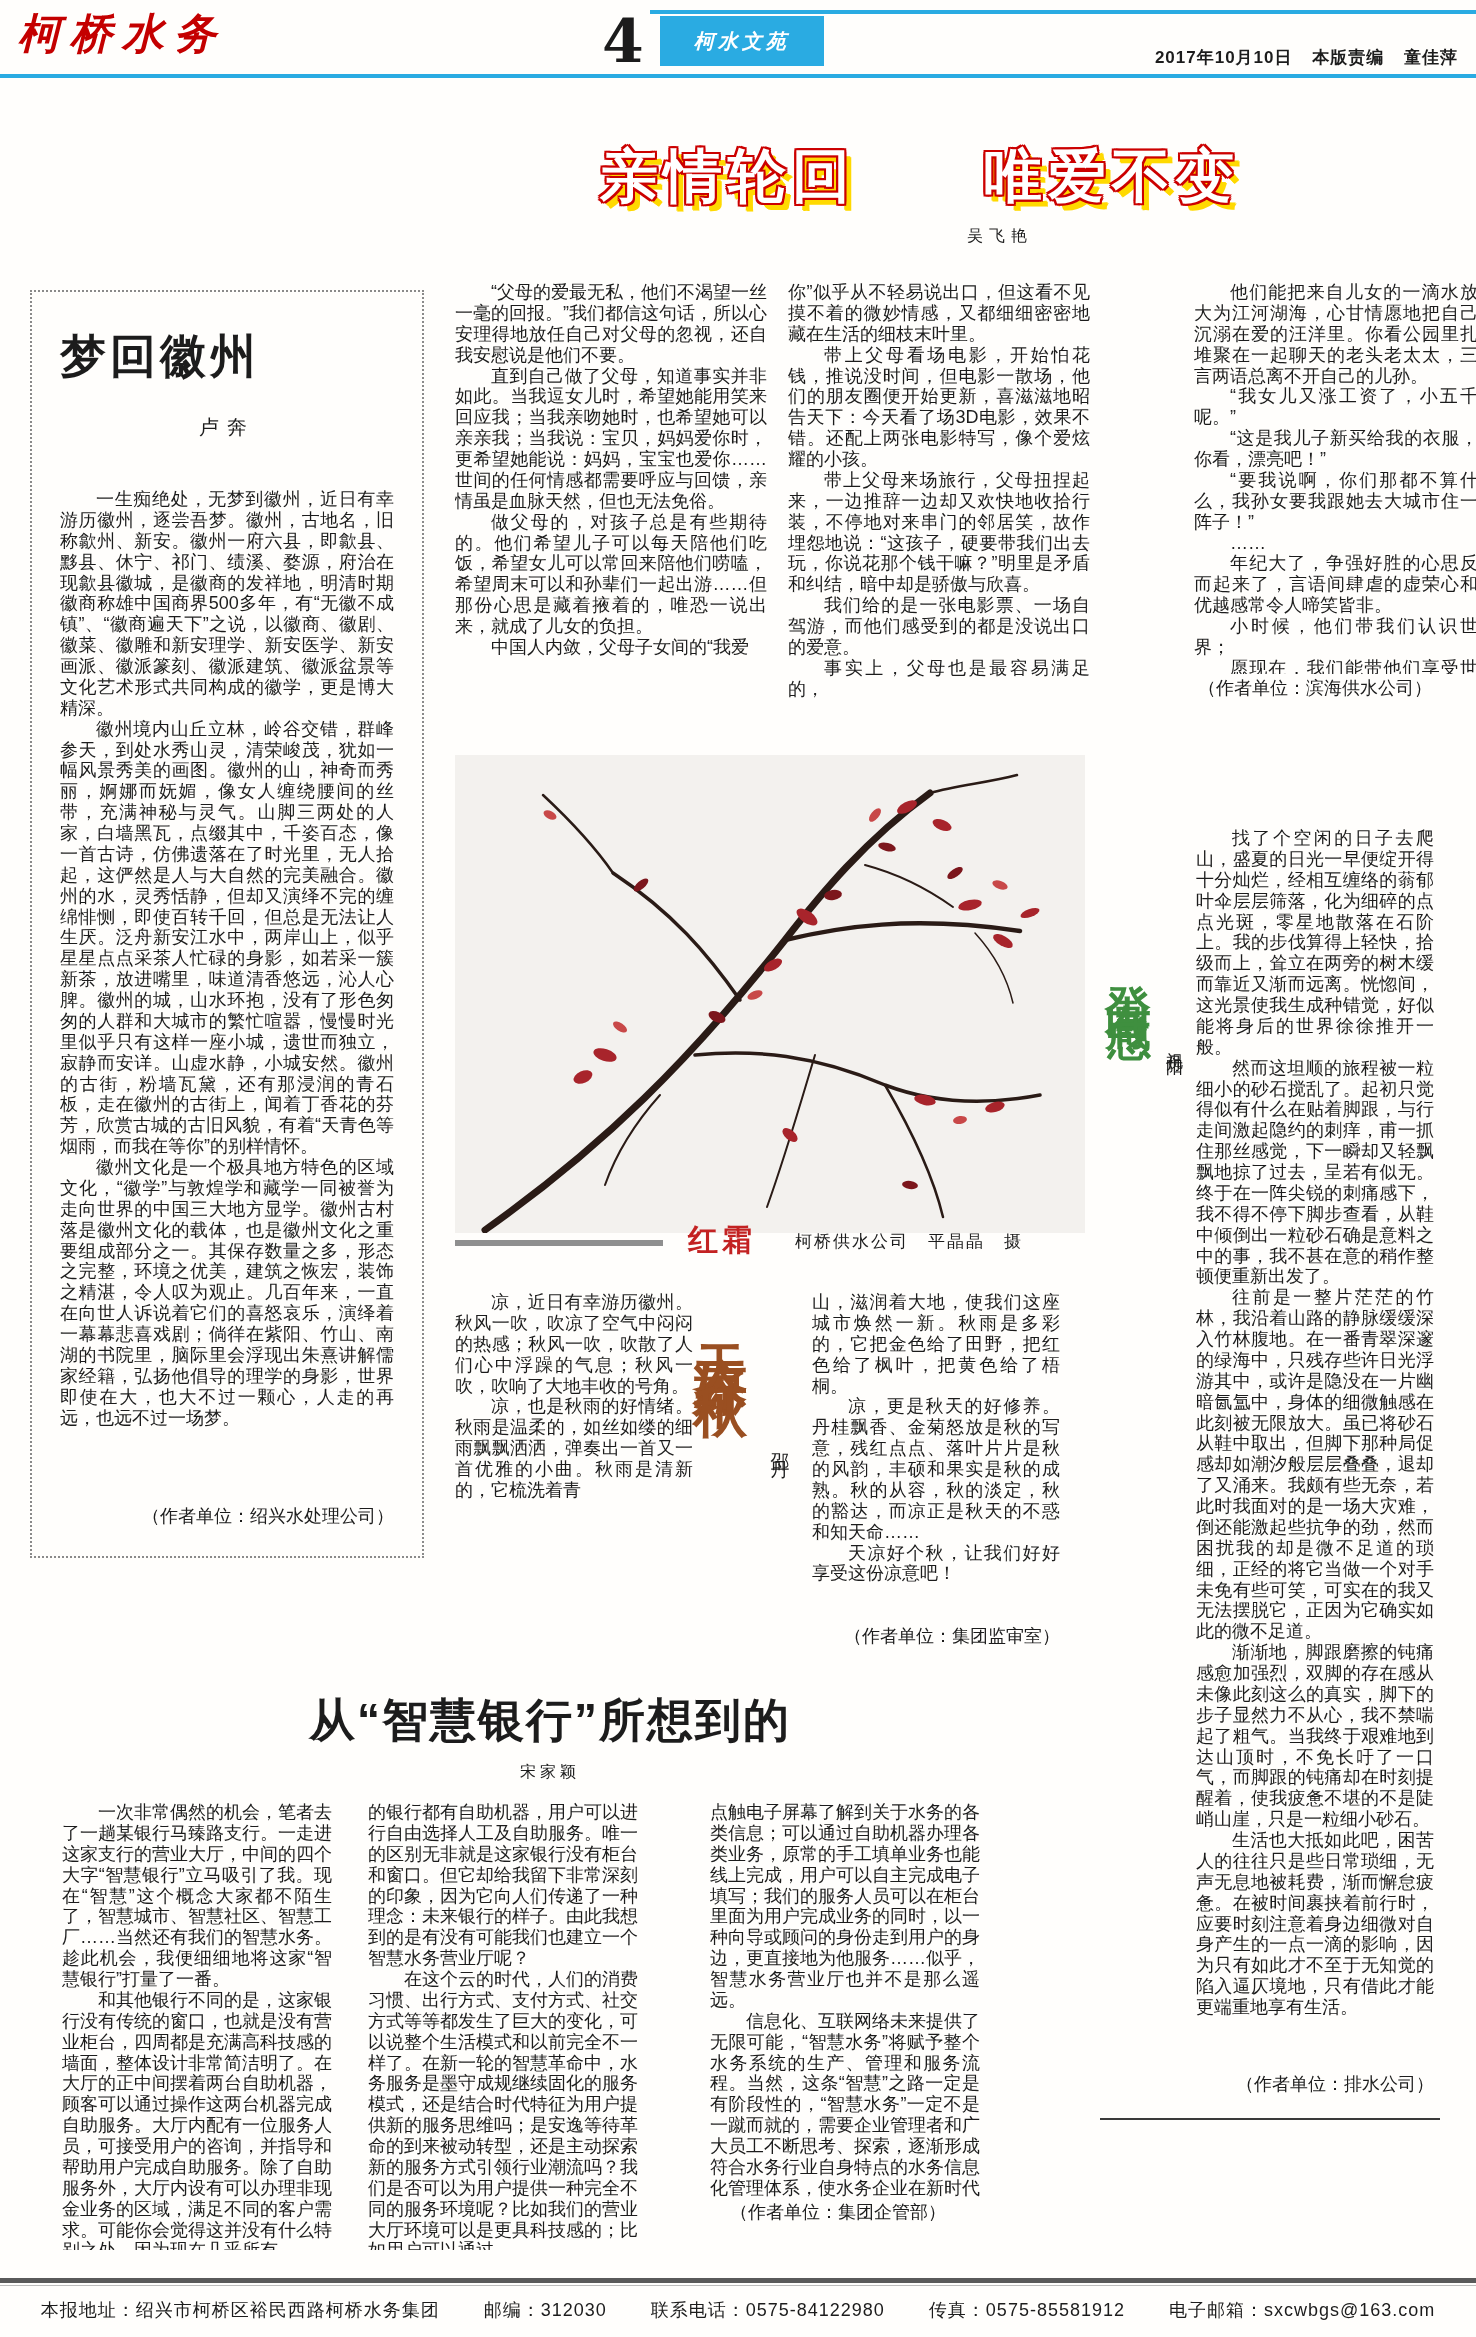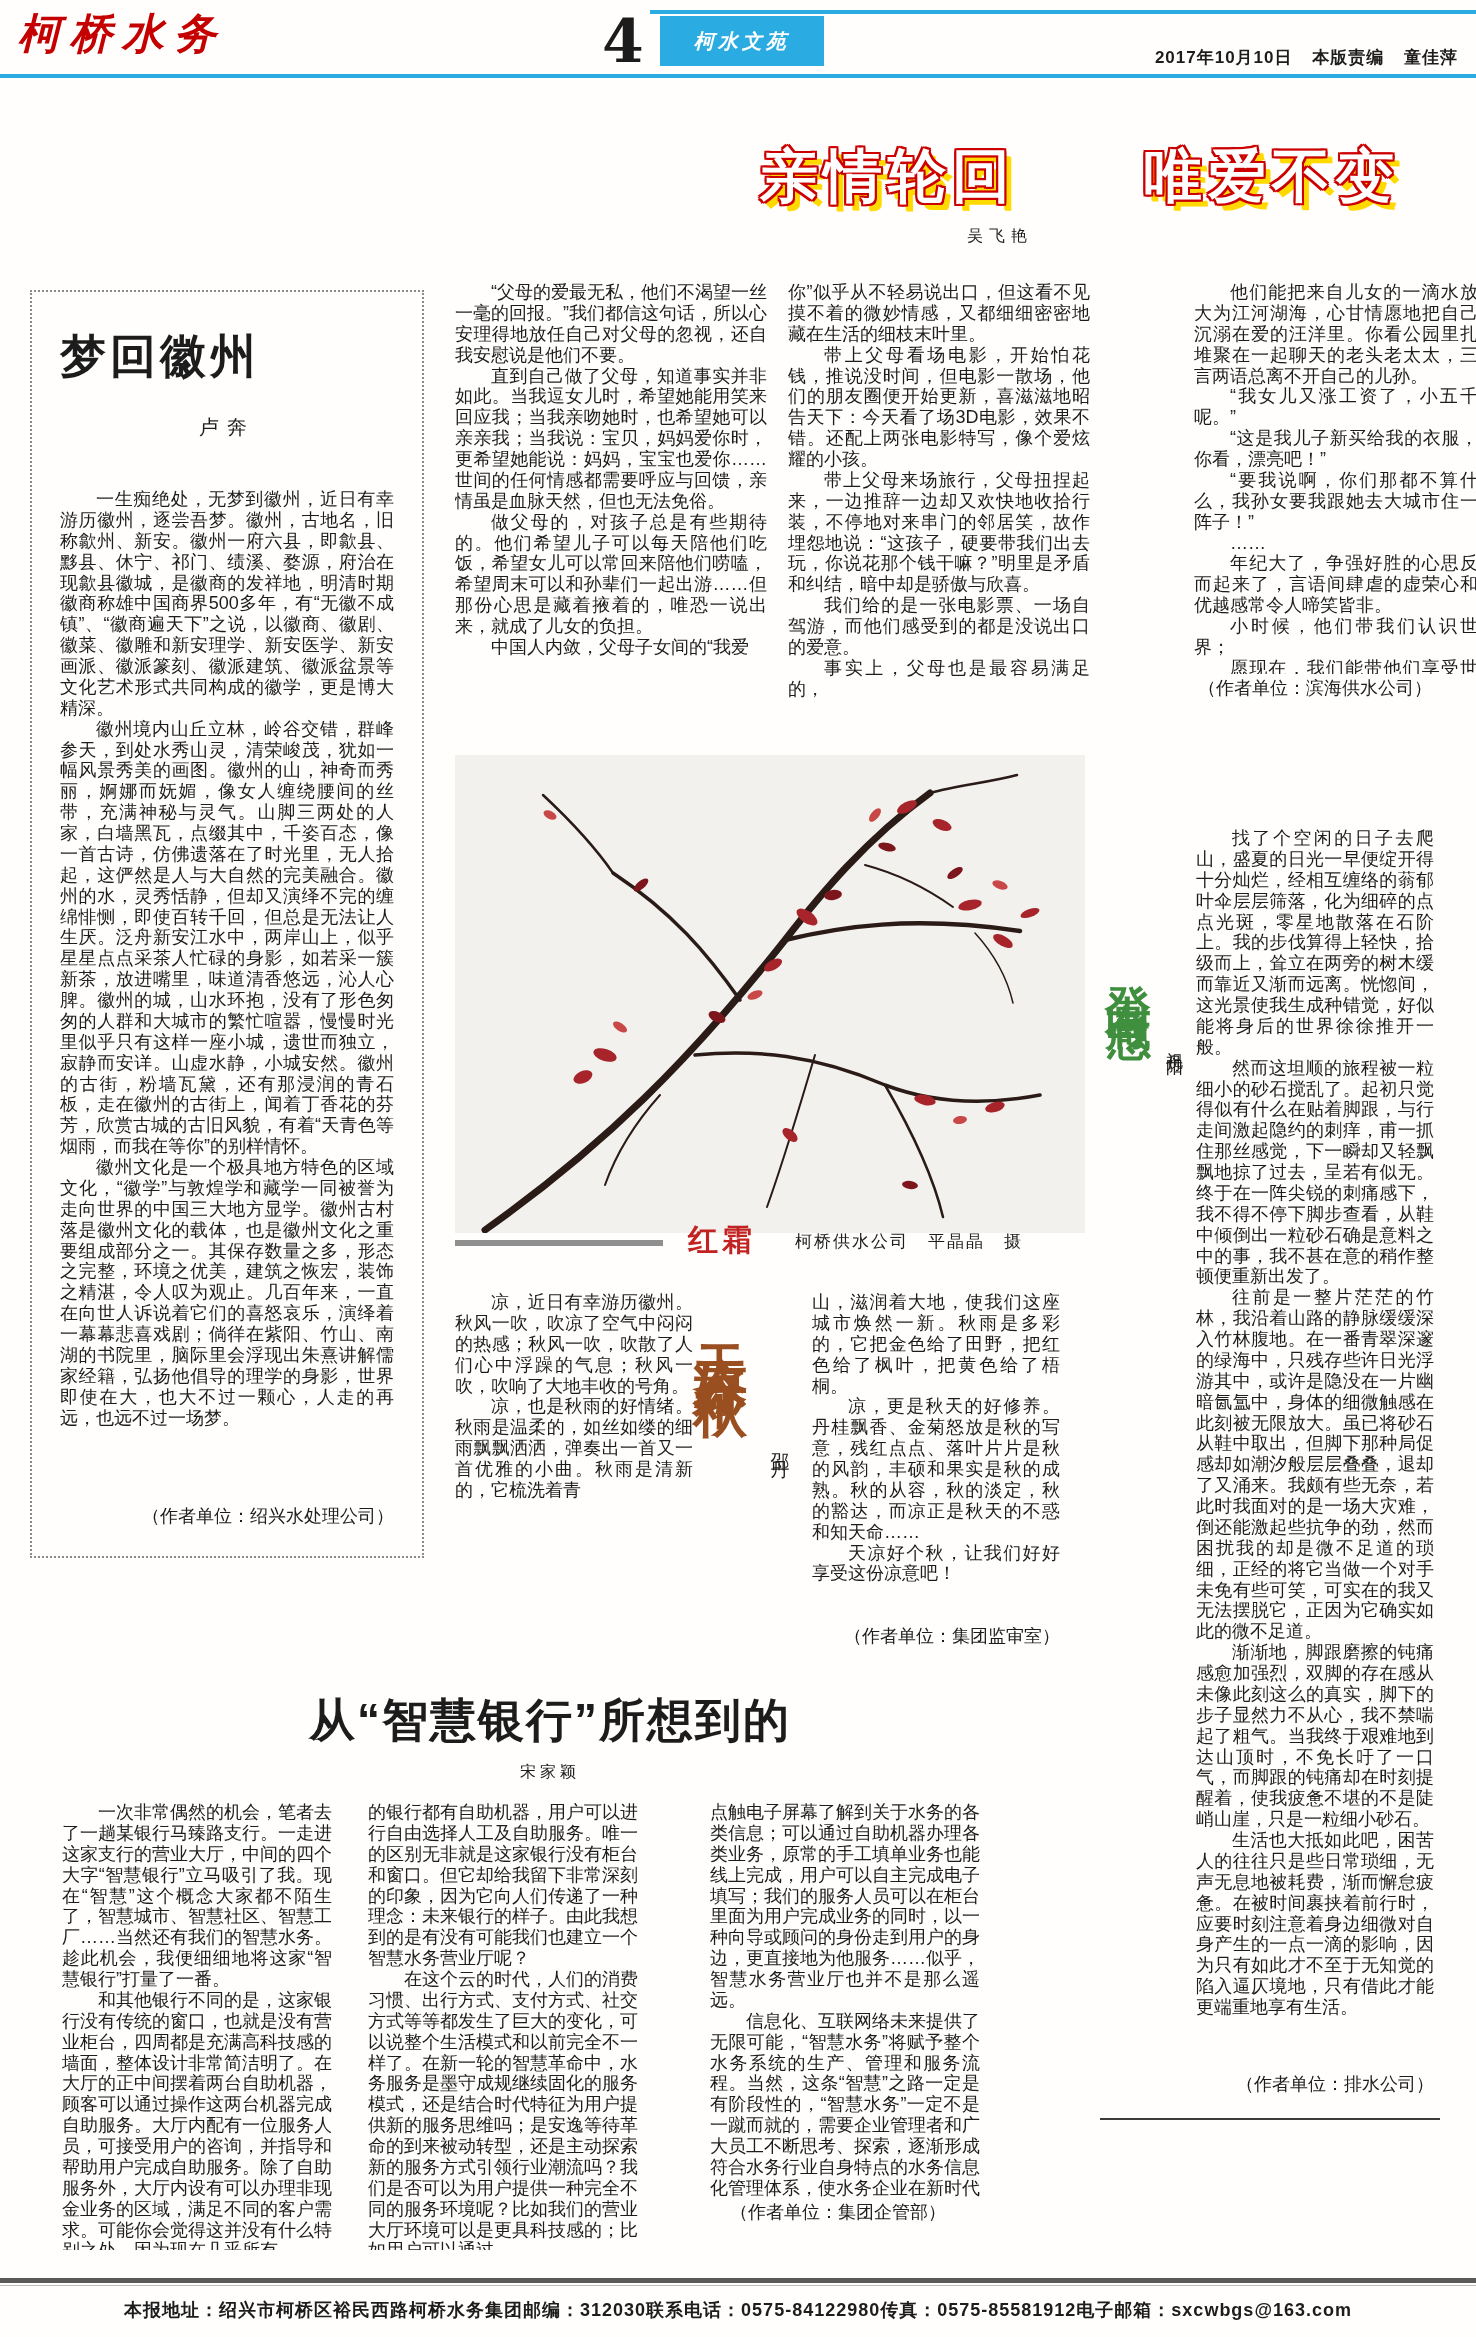--- a/index.html
+++ b/index.html
@@ -11,21 +11,21 @@
             color:#c40000;letter-spacing:10px;font-family:"DejaVu Serif",serif;}
   .topline{left:650px;top:10px;width:826px;height:4px;background:#2aabe2;}
   .pagenum{left:602px;top:6px;font-size:60px;font-weight:bold;font-family:"DejaVu Serif",serif;}
   .secbox{left:660px;top:16px;width:164px;height:50px;background:#2aabe2;color:#fff;
           display:flex;align-items:center;justify-content:center;font-size:20px;
           font-weight:bold;font-style:italic;letter-spacing:4px;}
   .dateline{right:18px;top:46px;font-size:17px;font-weight:bold;letter-spacing:1px;}
   .dateline span{margin-left:14px;}
   .fullline{left:0;top:74px;width:1476px;height:4px;background:#2aabe2;}
   
-  .headline{left:600px;top:138px;width:800px;text-align:right;font-size:58px;font-weight:bold;
+  .headline{left:600px;top:138px;width:800px;text-align:left;font-size:58px;font-weight:bold;
             letter-spacing:6px;color:#fff;
             text-shadow:2px 0 0 #c00,-2px 0 0 #c00,0 2px 0 #c00,0 -2px 0 #c00,
                         2px 2px 0 #c00,-2px -2px 0 #c00,2px -2px 0 #c00,-2px 2px 0 #c00,
                         6px 6px 0 #ffd900,7px 7px 0 #ffd900;}
   .headline-author{left:600px;top:226px;width:800px;text-align:center;font-size:16px;
                    letter-spacing:6px;font-family:"DejaVu Serif",serif;}
   
   .body{font-size:18px;line-height:1.16;text-align:justify;overflow:hidden;}
   .body p{margin:0;text-indent:2em;}
   .noindent-first p:first-child{text-indent:0;}
@@ -54,22 +54,22 @@
   .shan-author{left:1164px;top:1038px;height:80px;font-size:17px;letter-spacing:4px;
                font-family:"DejaVu Serif",serif;}
   
   .zh-title{left:150px;top:1690px;width:800px;text-align:center;font-size:46px;
             font-weight:bold;letter-spacing:2px;}
   .zh-author{left:150px;top:1762px;width:800px;text-align:center;font-size:16px;
              letter-spacing:4px;font-family:"DejaVu Serif",serif;}
   
   .footline1{left:0;top:2278px;width:1476px;height:5px;background:#5a5a5a;}
   .footline2{left:0;top:2285px;width:1476px;height:1px;background:#bcbcbc;}
-  .footer{left:0;top:2298px;width:1476px;display:flex;justify-content:center;
-          font-size:18px;font-weight:700;letter-spacing:1px;}
+  .footer{left:0;top:2298px;width:1476px;display:flex;justify-content:center;gap:44px;
+          font-size:18px;font-weight:400;letter-spacing:1px;}
   .rule-br{left:1100px;top:2118px;width:340px;height:2px;background:#3a3a3a;}
 </style>
 </head>
 <body>
 
 <div id="page">
 
   <div class="abs masthead">柯桥水务</div>
   <div class="abs topline"></div>
   <div class="abs pagenum">4</div>

